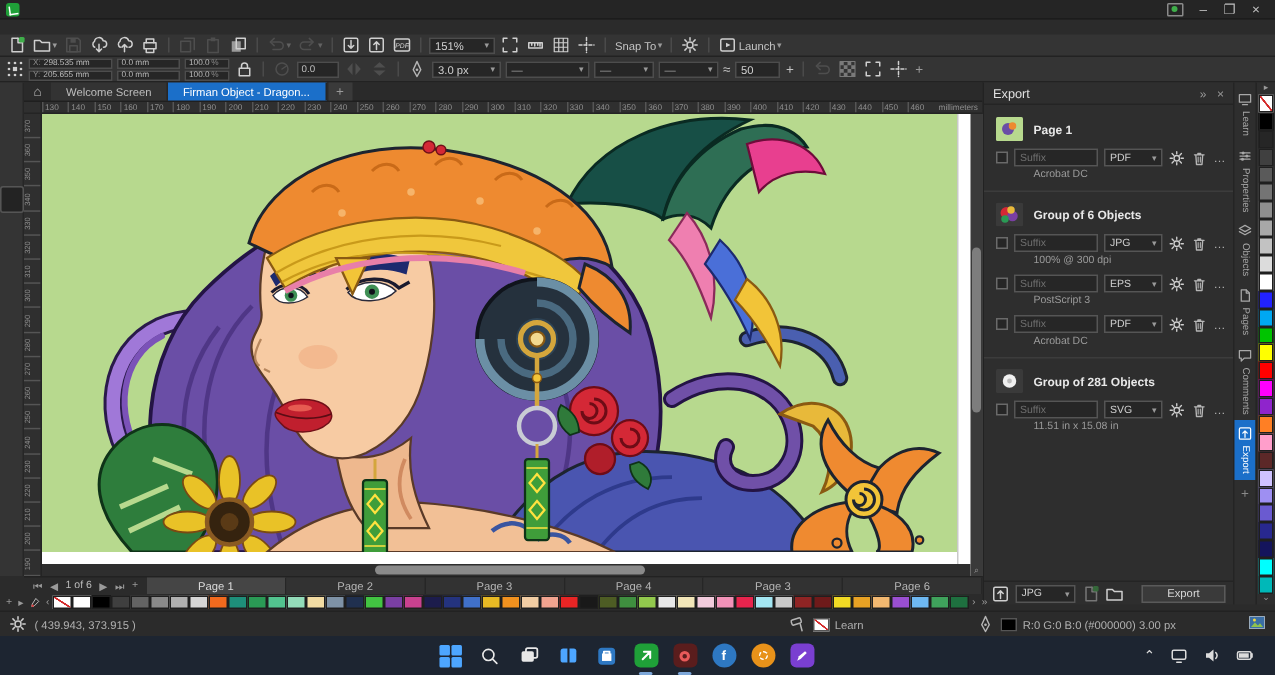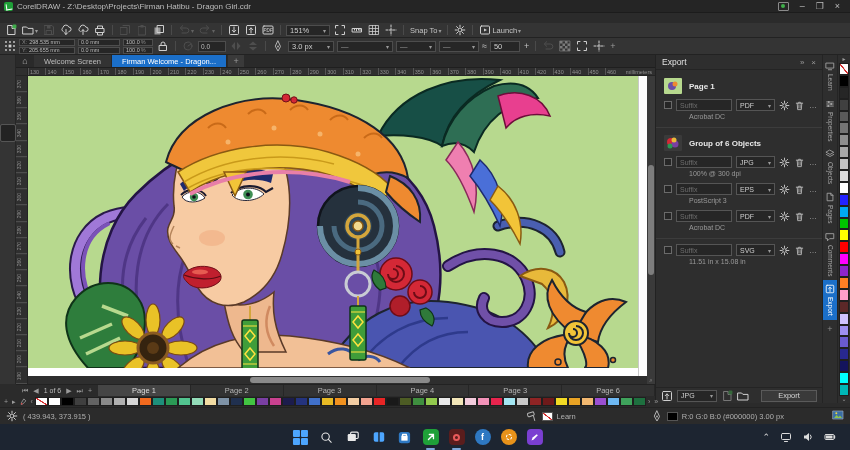--- a/index.html
+++ b/index.html
@@ -130,21 +130,20 @@
   .tk-start span{background:#4da6ff;border-radius:1px}
   .tk-tray{position:absolute;right:14px;display:flex;align-items:center;gap:10px;color:#dcdcdc}
 </style>
 </head>
 <body>
 
 <div class="screen">
 
   <div class="titlebar">
     <span class="app-logo"></span>
-    <span class="title-text">CorelDRAW - Z:\Desktop\Projects\Firman Hatibu - Dragon Girl.cdr</span>
     <span class="tb-right">
       <span class="acct"></span>
       <span class="winbtn">–</span>
       <span class="winbtn">❐</span>
       <span class="winbtn">×</span>
     </span>
   </div>
 
 
   <div class="toolbar">
@@ -602,21 +601,21 @@
           <svg viewBox="0 0 12 12" fill="none" stroke-linecap="round" stroke-linejoin="round">
             <path d="M6 2v8M2 6h8" stroke="#9a9a9a" stroke-width="1.4"></path>
           </svg>
         </i>
       </span>
     </div>
 
   <div class="tabsrow">
     <span class="home-tab">⌂</span>
     <span class="doctab">Welcome Screen</span>
-    <span class="doctab active">Firman Welcome - Dragon...</span>
+    <span class="doctab active">Firman Object - Dragon...</span>
     <span class="newtab">+</span>
   </div>
 
   <div class="hruler">
     <span class="hruler-corner"></span>
     <span class="hticks" id="hticks">
         <span class="htick">130</span>
         <span class="htick">140</span>
         <span class="htick">150</span>
         <span class="htick">160</span>
@@ -928,20 +927,30 @@
       <i style="width: 11px; height: 11px; display: inline-flex;">
             <svg viewBox="0 0 12 12" fill="none" stroke-linecap="round" stroke-linejoin="round">
               <path d="M2.5 3.5h7M5 3.5v-1h2v1M3.5 3.5l.5 7h4l.5-7" stroke="#b5b5b5"></path>
               <path d="M5.2 5.2v3.6M6.8 5.2v3.6" stroke="#b5b5b5" stroke-width=".8"></path>
             </svg>
           </i>
       <span class="dots">…</span>
         </div>
         <div class="eg-detail">Acrobat DC</div>
         <div class="eg-sep"></div>
+        <div class="eg-head">
+    <span class="eg-thumb">
+            <svg viewBox="0 0 18 16">
+              <rect width="18" height="16" fill="#3a3a3a"></rect>
+              <circle cx="9" cy="8" r="4.5" fill="#f0f0f0"></circle>
+              <circle cx="9" cy="8" r="1.6" fill="#bdbdbd"></circle>
+            </svg>
+          </span>
+    <span class="eg-name">Group of 281 Objects</span>
+        </div>
         <div class="eg-row">
       <span class="eg-cb"></span>
       <input class="eg-input" placeholder="Suffix" style="">
       <span class="eg-select">
             <span class="fmt">SVG</span>
             <span class="caret">▾</span>
           </span>
       <i style="width: 11px; height: 11px; display: inline-flex;">
             <svg viewBox="0 0 12 12" fill="none" stroke-linecap="round" stroke-linejoin="round">
               <circle cx="6" cy="6" r="2" stroke="#cfcfcf"></circle>

